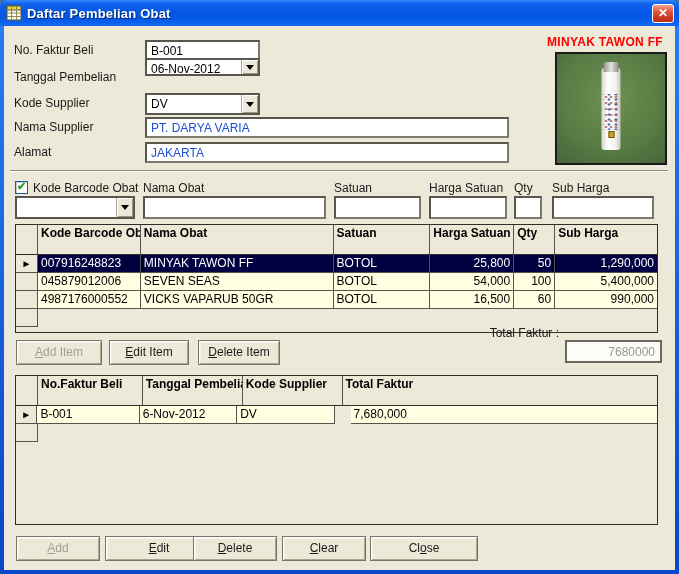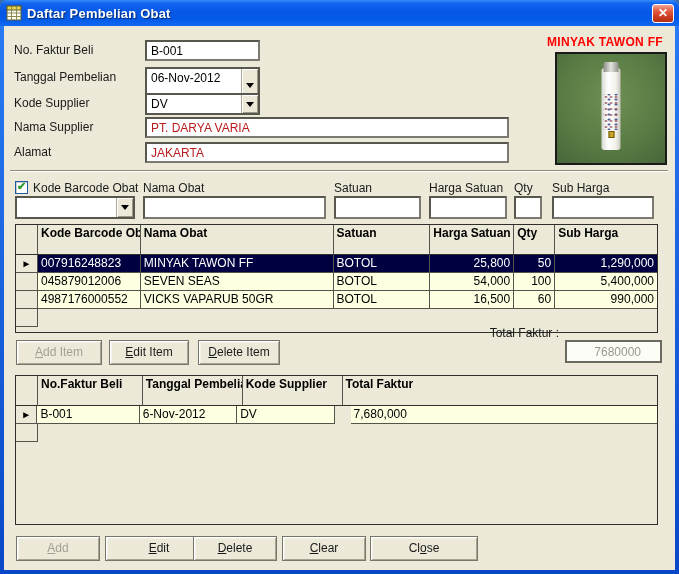--- a/index.html
+++ b/index.html
@@ -36,21 +36,21 @@
 
   .lbl { position:absolute; font-size:12px; color:#1a1a1a; white-space:nowrap; }
 
   .sunken {
     position:absolute; background:#fff;
     border:2px solid #58574e; border-right-color:#7b7a70; border-bottom-color:#7b7a70;
     font-size:12px; padding:1px 4px; font-family:"Liberation Sans",sans-serif;
     color:#000; outline:none;
   }
   input.sunken { height:21px; }
-  .gray-text { color:#b91c1c; }
+  .gray-text { color:#1d4ed8; }
 
   .combo { position:absolute; background:#fff; border:2px solid #58574e; display:flex; }
   .combo-text { flex:1; font-size:12px; padding:2px 4px; white-space:nowrap; overflow:hidden; }
   .combo-btn {
     width:17px; background:#ECE9D8; border-left:1px solid #aca899;
     box-shadow: inset 1px 1px 0 #fff, inset -1px -1px 0 #9c9884;
     display:flex; align-items:center; justify-content:center; cursor:pointer;
   }
   .combo-btn .arr { width:0; height:0; border:4px solid transparent; border-top:5px solid #000; margin-top:4px; }
 
@@ -102,21 +102,21 @@
     border:1px solid #76756a;
     box-shadow: inset 1px 1px 0 #ffffff, inset -1px -1px 0 #a9a590, inset 2px 2px 0 #f4f2e8;
     font-size:12px; font-family:"Liberation Sans",sans-serif; color:#1a1a1a;
     text-align:center; cursor:pointer; line-height:22px;
   }
   .btn u { text-decoration:underline; }
   .btn.disabled { color:#a3a095; cursor:default; }
 
   .total-field {
     position:absolute; background:#fdfdf8; border:2px solid #6a695f;
-    font-size:12px; color:#9a968a; text-align:right; padding:2px 19px; line-height:16px;
+    font-size:12px; color:#9a968a; text-align:right; padding:2px 5px; line-height:16px;
   }
 </style>
 </head>
 <body>
 
 <div class="window">
   <div class="titlebar">
     <svg width="16" height="16" viewBox="0 0 16 16">
       <rect x="1" y="1" width="14" height="14" fill="#fdfdf2" stroke="#5a5a30"></rect>
       <rect x="1" y="1" width="14" height="4" fill="#e8d44a" stroke="#5a5a30"></rect>
@@ -125,21 +125,21 @@
     <span class="title-text">Daftar Pembelian Obat</span>
     <div class="close-btn">✕</div>
   </div>
 
   <div class="client">
 
     <span class="lbl" style="left:10px; top:17px;">No. Faktur Beli</span>
     <input class="sunken" style="left: 141px; top: 14px; width: 115px;" value="B-001">
 
     <span class="lbl" style="left:10px; top:44px;">Tanggal Pembelian</span>
-    <div class="combo" style="left:141px; top:41px; width:115px; height:36px;">
+    <div class="combo" style="left:141px; top:32px; width:115px; height:18px;">
       <div class="combo-text">06-Nov-2012</div>
       <div class="combo-btn">
           <span class="arr"></span>
         </div>
     </div>
 
     <span class="lbl" style="left:10px; top:70px;">Kode Supplier</span>
     <div class="combo" style="left:141px; top:67px; width:115px; height:22px;">
       <div class="combo-text">DV</div>
       <div class="combo-btn">

